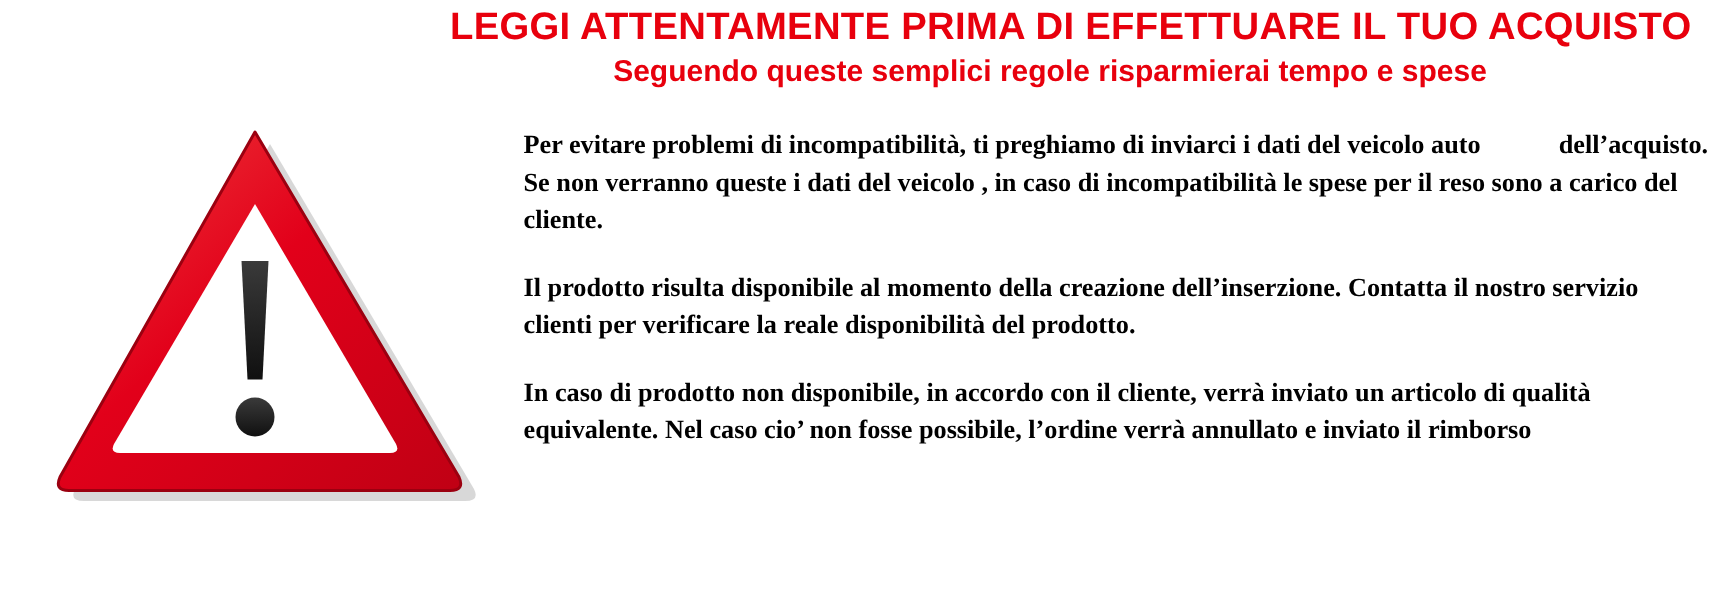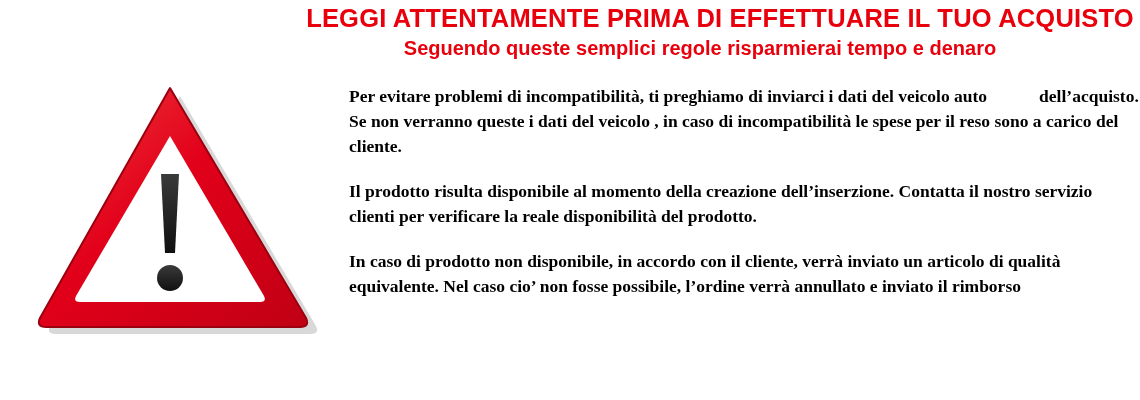--- a/index.html
+++ b/index.html
@@ -39,21 +39,21 @@
     top: 0;
     width: 840px;
     height: 400px;
   }
 
   .headline {
     position: absolute;
     left: 0;
     top: 4px;
     width: 840px;
-    text-align: center;
+    text-align: left;
     color: #e8000d;
     font-family: "Liberation Sans", sans-serif;
     font-weight: bold;
     font-size: 25.5px;
     letter-spacing: 0.2px;
     white-space: nowrap;
   }
 
   .subhead {
     position: absolute;
@@ -118,21 +118,21 @@
       <path d="M131 96 L149 96 L145 175 L135 175 Z" fill="url(#excGrad)"></path>
 
       <circle cx="140" cy="200" r="13" fill="url(#excGrad)"></circle>
     </svg>
   </div>
 
   <div class="content">
 
     <div class="headline">LEGGI ATTENTAMENTE PRIMA DI EFFETTUARE IL TUO ACQUISTO</div>
 
-    <div class="subhead">Seguendo queste semplici regole risparmierai tempo e denaro</div>
+    <div class="subhead">Seguendo queste semplici regole risparmierai tempo e spese</div>
 
     <div class="body-block">
 
 
       <p class="para">
         <span>Per evitare problemi di incompatibilità, ti preghiamo di inviarci i dati del veicolo</span>
         <span>auto</span><span class="gap"></span><span>dell’acquisto. Se non verranno queste i dati del veicolo , in caso di</span>
         <span>incompatibilità le spese per il reso sono a carico del cliente.</span>
       </p>
 

